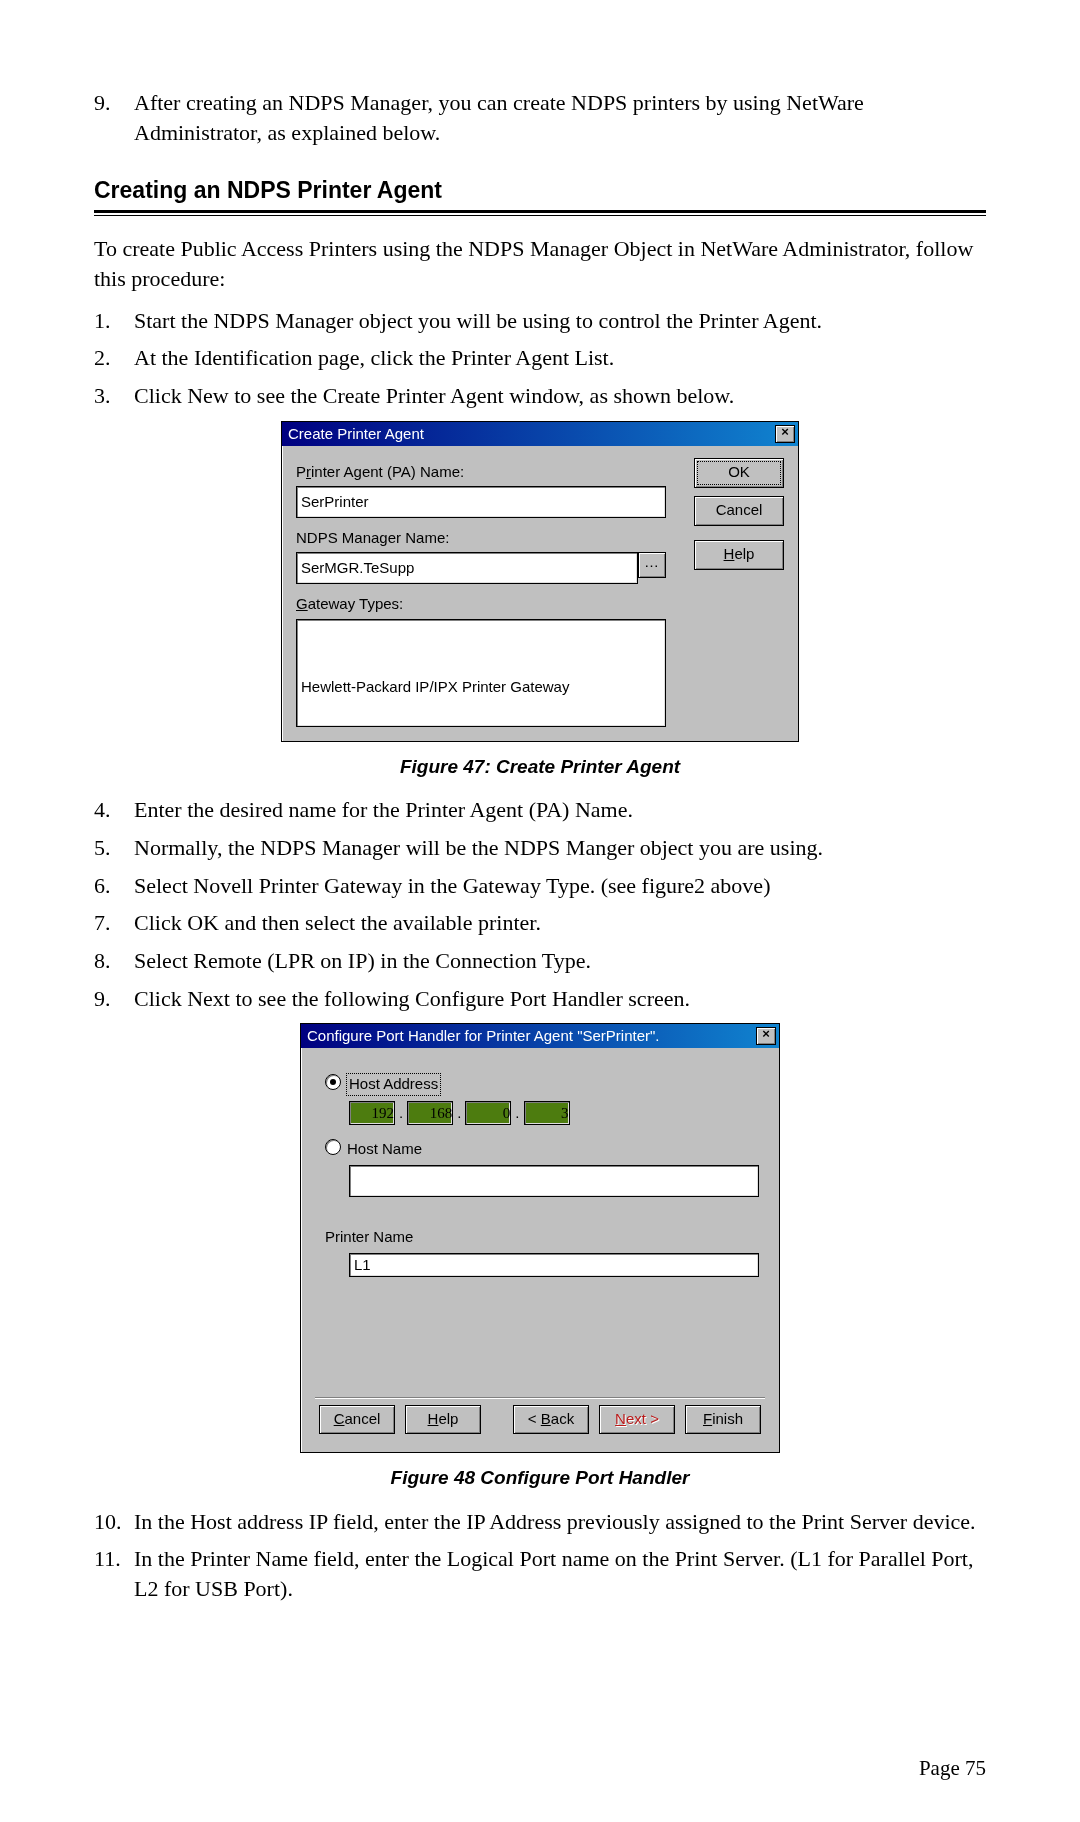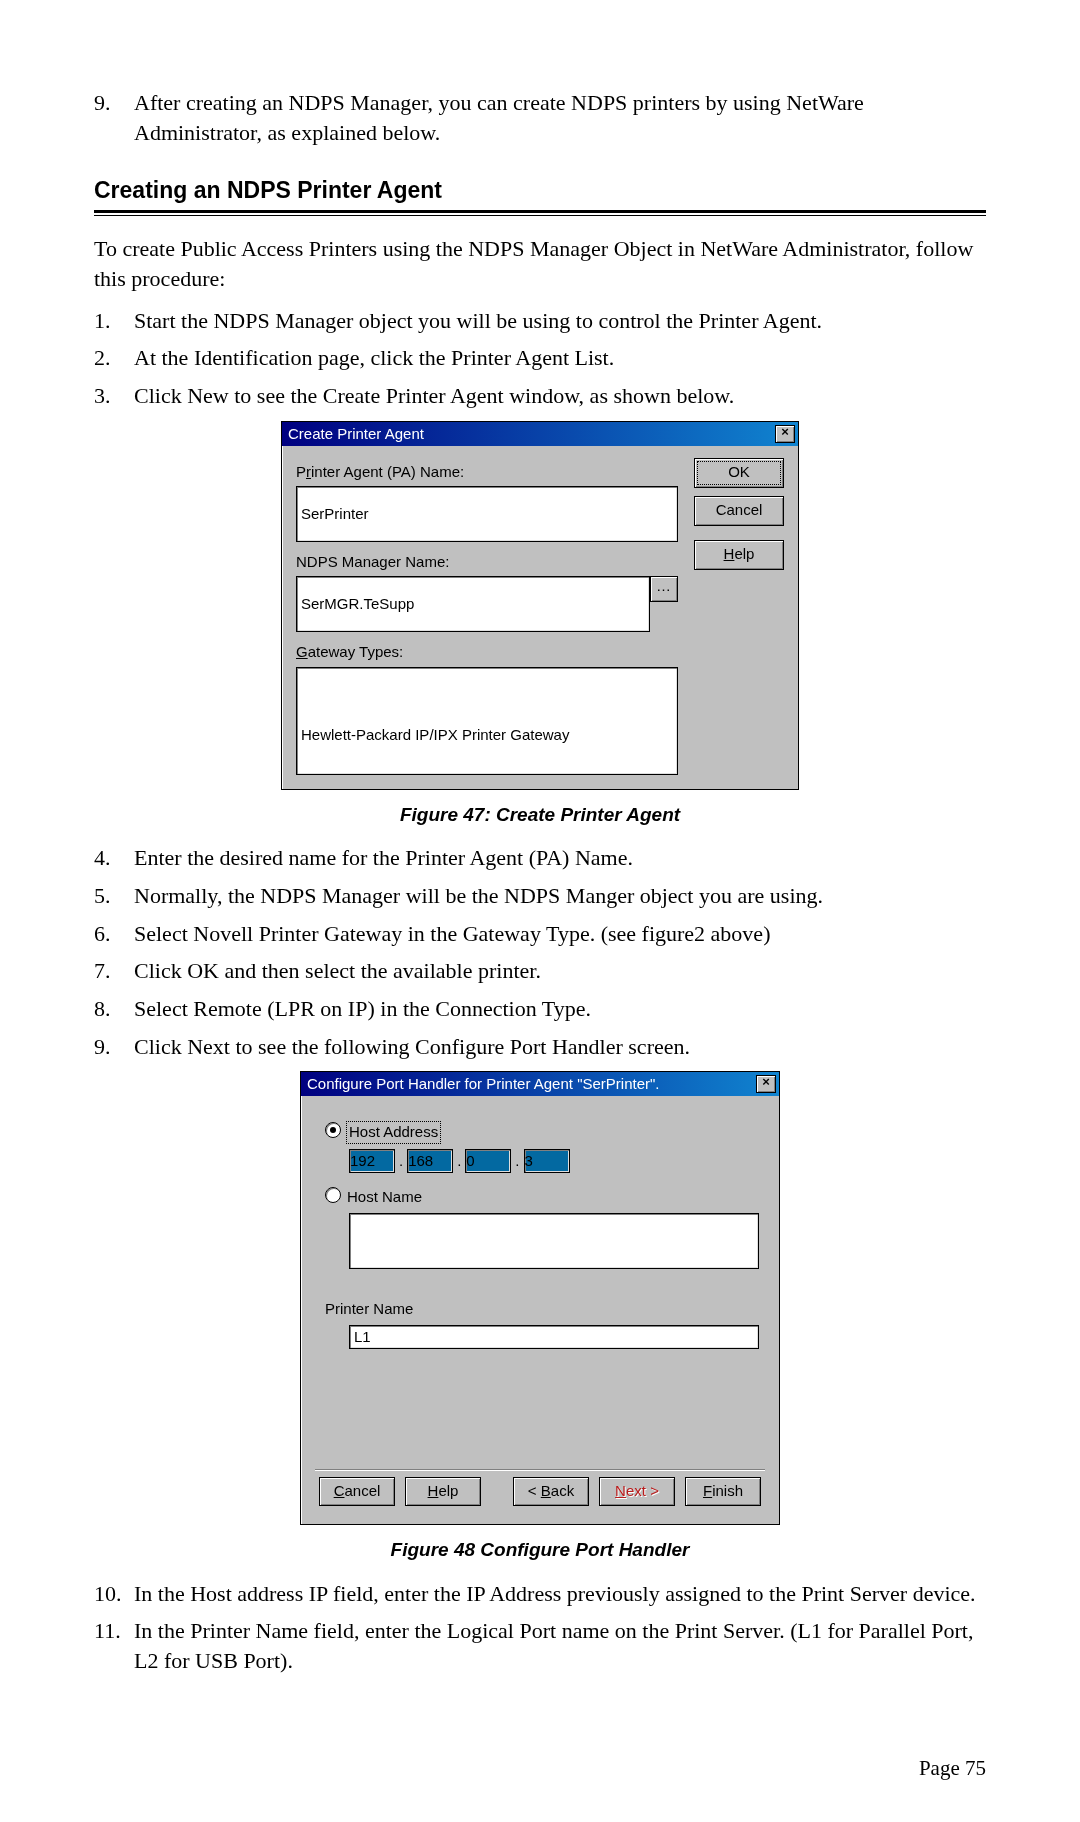--- a/index.html
+++ b/index.html
@@ -89,34 +89,34 @@
     font-size: 13px;
     line-height: 12px;
     text-align: center;
     color: #000;
     font-weight: bold;
     cursor: default;
   }
   .dlg-body {
     display: flex;
     padding: 12px 14px 14px 14px;
-    gap: 16px;
+    gap: 28px;
     justify-content: center;
   }
   .dlg-left { flex: 1; }
   .dlg-right { width: 90px; display: flex; flex-direction: column; gap: 8px; }
   .wlabel { margin: 4px 0 4px 0; }
   .underline { text-decoration: underline; }
   .wininput {
     background: #fff;
     border: 1px solid #000;
     box-shadow: inset 1px 1px 0 #808080, inset -1px -1px 0 #dfdfdf;
     height: 22px;
     line-height: 22px;
-    padding: 16px 4px;
+    padding: 4px 4px;
     font-family: inherit;
     font-size: 15px;
   }
   .mgr-row { display: flex; gap: 0; }
   .mgr-row .wininput { flex: 1; }
   .browsebtn {
     width: 26px;
     height: 24px;
     background: #c0c0c0;
     border: 1px solid #000;
@@ -172,24 +172,24 @@
   .hostaddr-label {
     display: inline-block;
     outline: 1px dotted #000;
     padding: 0 2px;
   }
   .ip-row { margin-left: 30px; display: flex; align-items: center; gap: 4px; }
   .ip-box {
     width: 44px; height: 22px;
     border: 1px solid #000;
     box-shadow: inset 1px 1px 0 #808080, inset -1px -1px 0 #dfdfdf;
-    background: #0369a1;
-    text-align: left;
+    background: #4d7c0f;
+    text-align: right;
     line-height: 22px;
-    font-family: Liberation Sans, sans-serif;
+    font-family: Liberation Serif, serif;
     font-size: 15px;
   }
   .ip-dot { padding-bottom: 0; }
   .hn-input { margin-left: 30px; height: 22px; }
   .pn-input { margin-left: 30px; height: 22px; padding: 0 4px; }
   .bottom-row {
     display: flex;
     justify-content: space-between;
     align-items: center;
     margin-top: 120px;

